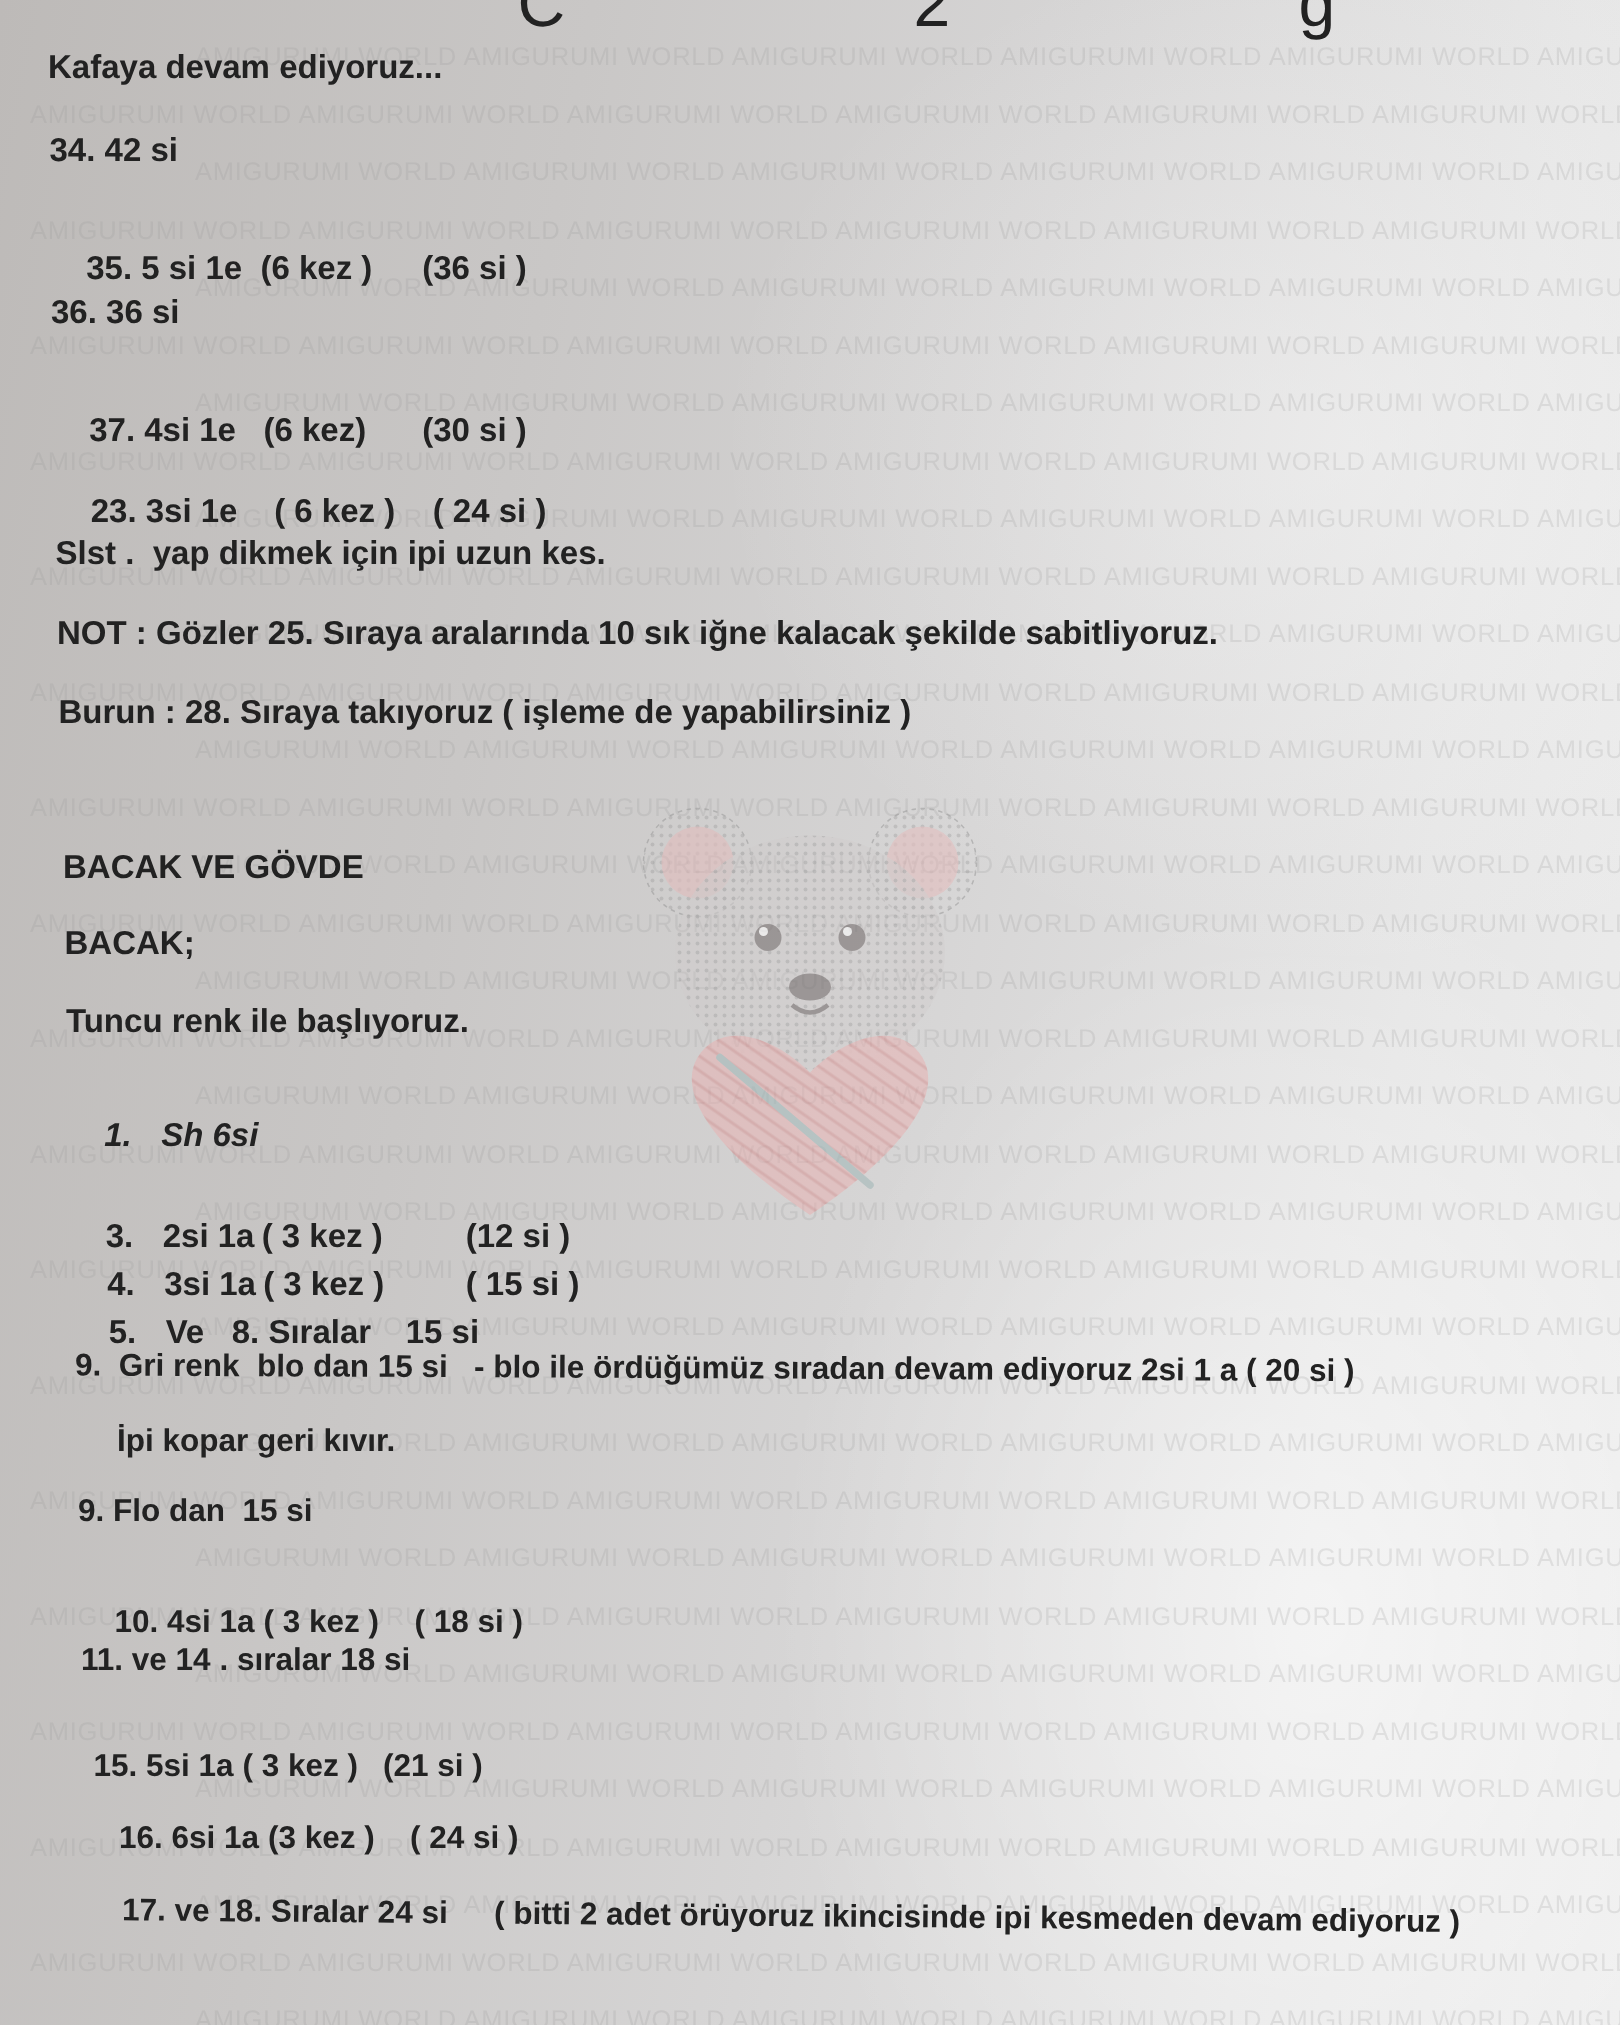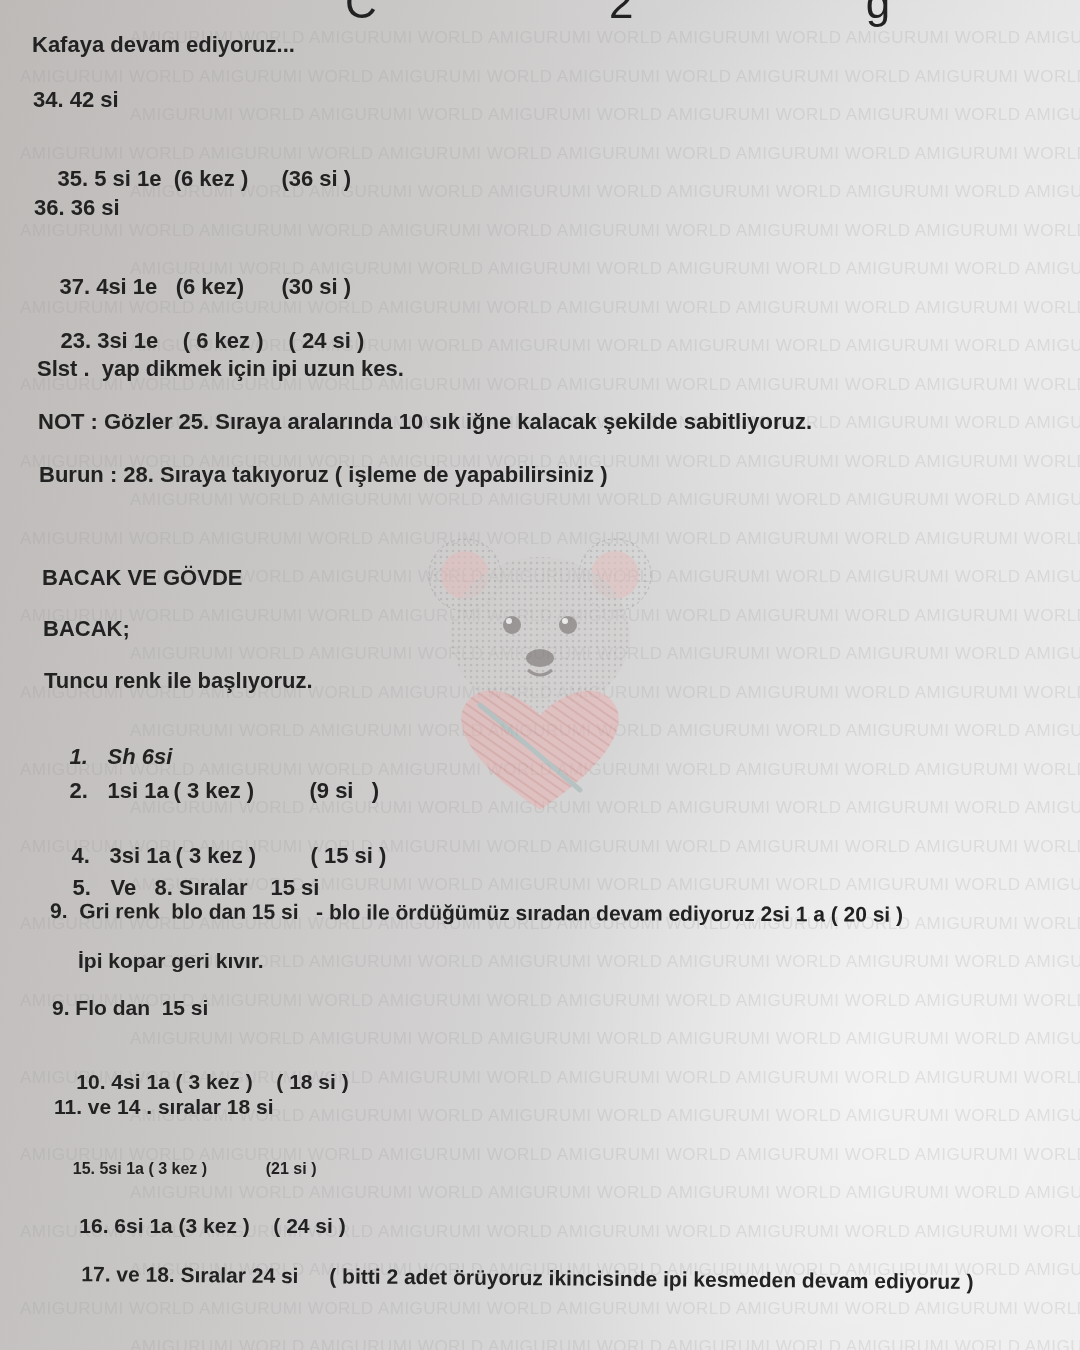--- a/index.html
+++ b/index.html
@@ -164,39 +164,39 @@
   <div class="line" style="left:38px; top:409px;">NOT : Gözler 25. Sıraya aralarında 10 sık iğne kalacak şekilde sabitliyoruz.</div>
   <div class="line" style="left:39px; top:462px;">Burun : 28. Sıraya takıyoruz ( işleme de yapabilirsiniz )</div>
 
   <div class="line" style="left:42px; top:565px;">BACAK VE GÖVDE</div>
   <div class="line" style="left:43px; top:616px;">BACAK;</div>
   <div class="line regular" style="left:44px; top:668px; font-weight:600;">Tuncu renk ile başlıyoruz.</div>
 
   <div class="numbered" style="left:45px; top:718px;font-style:italic;">
     <span class="num">1.</span><span>Sh 6si</span>
   </div>
-  <div class="numbered" style="left:45px; top:752px;">
-    <span class="num">2.</span><span style="display:inline-block;width:66px;">1si 1a</span><span style="display:inline-block;width:136px;">( 3 kez )</span><span>(9 si   )</span>
+  <div class="numbered" style="left:46px; top:785px;">
+    <span class="num">3.</span><span style="display:inline-block;width:66px;">2si 1a</span><span style="display:inline-block;width:136px;">( 3 kez )</span><span>(12 si )</span>
   </div>
   <div class="numbered" style="left:47px; top:817px;">
     <span class="num">4.</span><span style="display:inline-block;width:66px;">3si 1a</span><span style="display:inline-block;width:135px;">( 3 kez )</span><span>( 15 si )</span>
   </div>
   <div class="numbered" style="left:48px; top:849px;">
     <span class="num">5.</span><span style="display:inline-block;width:160px;">Ve   8. Sıralar</span><span>15 si</span>
   </div>
 
   <div class="line" style="left:50px; top:899px; font-size:21px; transform: rotate(0.25deg);">9.  Gri renk  blo dan 15 si   - blo ile ördüğümüz sıradan devam ediyoruz 2si 1 a ( 20 si )</div>
   <div class="line" style="left:78px; top:949px; font-size:21px;">İpi kopar geri kıvır.</div>
 
   <div class="line" style="left:52px; top:996px; font-size:21px;text-align:right;">9. Flo dan  15 si</div>
   <div class="line" style="left:53px; top:1046px; font-size:21px;">
     <span style="display:inline-block;width:200px;">10. 4si 1a ( 3 kez )</span><span>( 18 si )</span>
   </div>
   <div class="line" style="left:54px; top:1095px; font-size:21px;">11. ve 14 . sıralar 18 si</div>
-  <div class="line" style="left:55px; top:1142px; font-size:16px;">
+  <div class="line" style="left:39px; top:1142px; font-size:21px;">
     <span style="display:inline-block;width:193px;">15. 5si 1a ( 3 kez )</span><span>(21 si )</span>
   </div>
   <div class="line" style="left:56px; top:1190px; font-size:21px;">
     <span style="display:inline-block;width:194px;">16. 6si 1a (3 kez )</span><span>( 24 si )</span>
   </div>
   <div class="line" style="left:58px; top:1238px; font-size:21px; transform: rotate(0.5deg);">
     <span style="display:inline-block;width:248px;">17. ve 18. Sıralar 24 si</span><span>( bitti 2 adet örüyoruz ikincisinde ipi kesmeden devam ediyoruz )</span>
   </div>
 
 </div>

